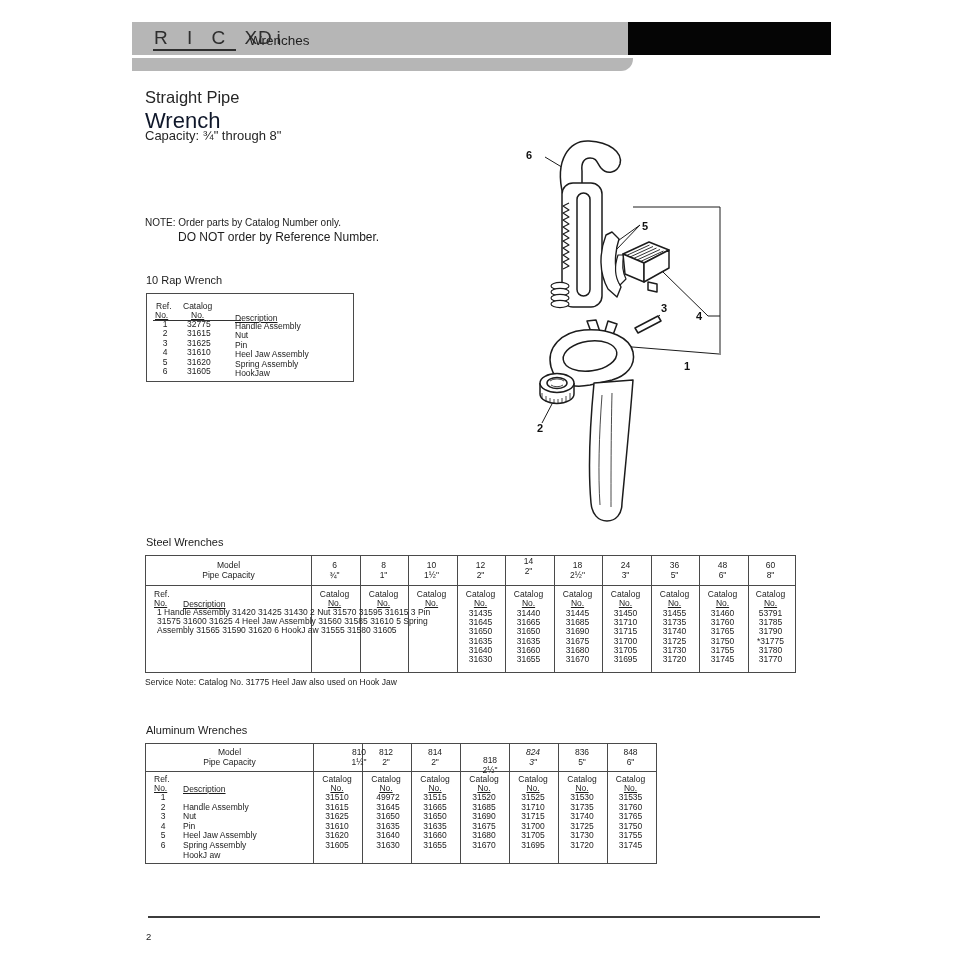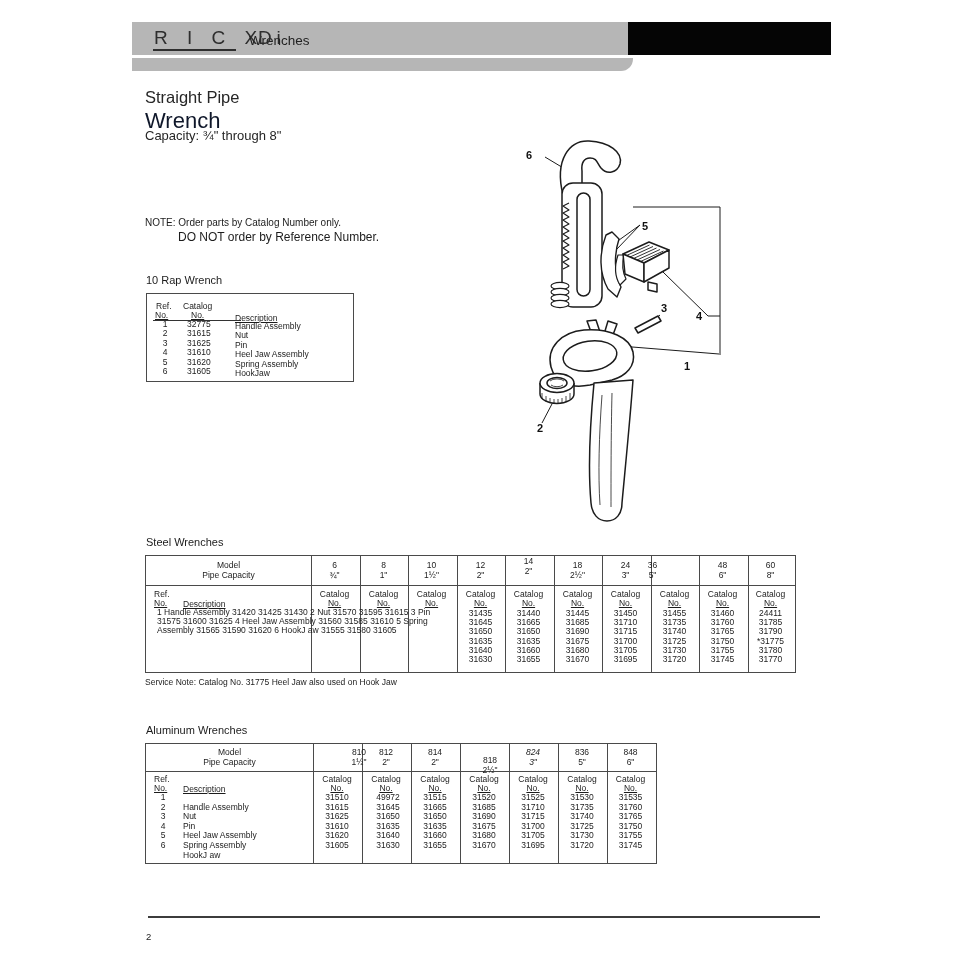--- a/index.html
+++ b/index.html
@@ -171,21 +171,21 @@
         <span>2"</span>
       </div>
     <div class="h ctr stack" style="left:408px;top:4px;width:47px;line-height:10px;">
         <span>18</span>
         <span>2½"</span>
       </div>
     <div class="h ctr stack" style="left:456px;top:4px;width:47px;line-height:10px;">
         <span>24</span>
         <span>3"</span>
       </div>
-    <div class="h ctr stack" style="left:483px;top:4px;width:47px;line-height:10px;">
+    <div class="h ctr stack" style="left:505px;top:4px;width:47px;line-height:10px;">
         <span>36</span>
         <span>5"</span>
       </div>
     <div class="h ctr stack" style="left:553px;top:4px;width:47px;line-height:10px;">
         <span>48</span>
         <span>6"</span>
       </div>
     <div class="h ctr stack" style="left:602px;top:4px;width:45px;line-height:10px;">
         <span>60</span>
         <span>8"</span>
@@ -280,21 +280,21 @@
       </div>
     <div class="h ctr stack lh92" style="left:553px;top:52px;width:47px;">
         <span>31460</span>
         <span>31760</span>
         <span>31765</span>
         <span>31750</span>
         <span>31755</span>
         <span>31745</span>
       </div>
     <div class="h ctr stack lh92" style="left:602px;top:52px;width:45px;">
-        <span>24411</span>
+        <span>53791</span>
         <span>31785</span>
         <span>31790</span>
         <span>*31775</span>
         <span>31780</span>
         <span>31770</span>
       </div>
   </div>
   <div class="h f85" style="left:145px;top:677px;">Service Note: Catalog No. 31775 Heel Jaw also used on Hook Jaw</div>
 
   <div class="heading" style="left:146px;top:724px;">Aluminum Wrenches</div>

